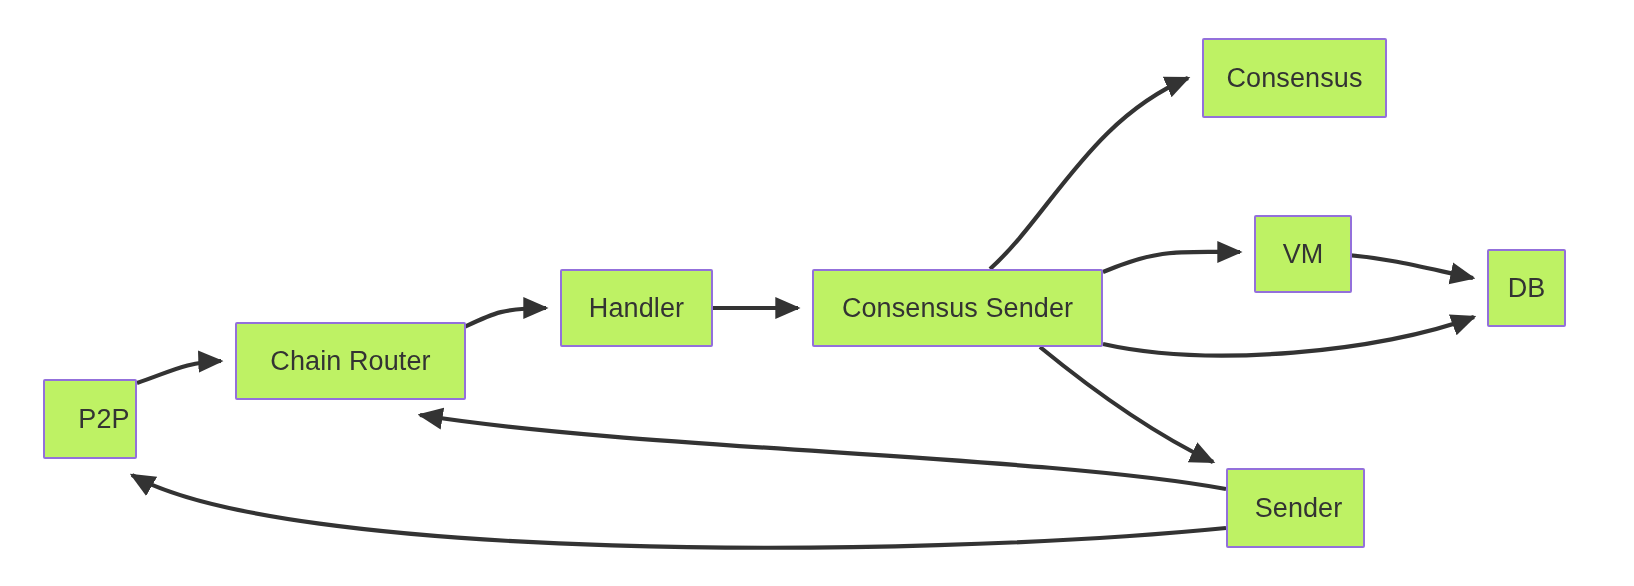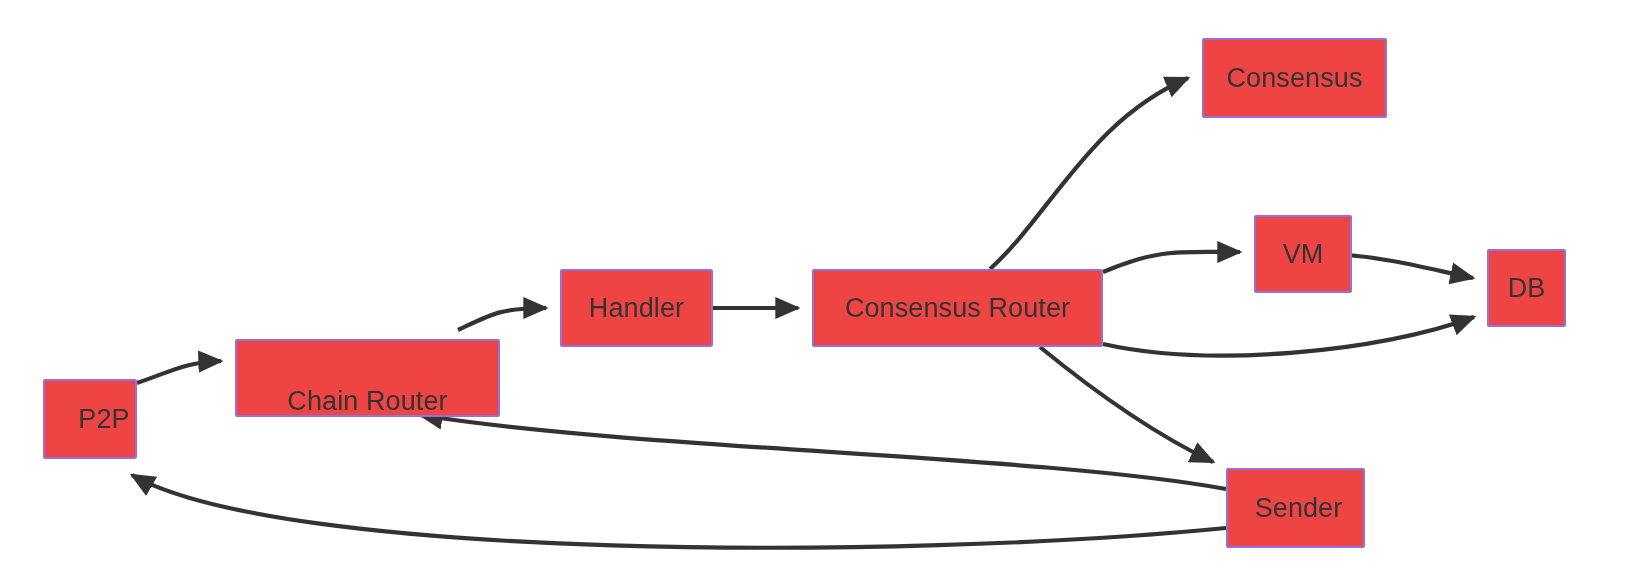--- a/index.html
+++ b/index.html
@@ -24,21 +24,21 @@
   }
   .edge-path {
     fill: none;
     stroke: #333333;
     stroke-width: 4.2;
     stroke-linecap: butt;
   }
   .node {
     position: absolute;
     box-sizing: border-box;
-    background: #ef4444;
+    background: #bef264;
     border: 2px solid #9370db;
     border-radius: 2px;
     display: flex;
     align-items: center;
     justify-content: center;
     z-index: 5;
   }
   .node-label {
     color: #333333;
     font-size: 27px;
@@ -77,30 +77,30 @@
 
     <path class="edge-path" d="M 1226,489 C 1040,455 640,450 420,415" marker-end="url(#arrowhead)"></path>
 
     <path class="edge-path" d="M 1226,528 C 900,560 280,560 132,475" marker-end="url(#arrowhead)"></path>
   </svg>
 
   <div class="node" style="left:43px; top:379px; width:94px; height:80px;padding-left:28px;">
     <span class="node-label">P2P</span>
   </div>
 
-  <div class="node" style="left:235px; top:339px; width:265px; height:78px;align-items:flex-end;">
+  <div class="node" style="left:235px; top:322px; width:231px; height:78px;">
     <span class="node-label">Chain Router</span>
   </div>
 
   <div class="node" style="left:560px; top:269px; width:153px; height:78px;">
     <span class="node-label">Handler</span>
   </div>
 
   <div class="node" style="left:812px; top:269px; width:291px; height:78px;">
-    <span class="node-label">Consensus Router</span>
+    <span class="node-label">Consensus Sender</span>
   </div>
 
   <div class="node" style="left:1202px; top:38px; width:185px; height:80px;">
     <span class="node-label">Consensus</span>
   </div>
 
   <div class="node" style="left:1254px; top:215px; width:98px; height:78px;">
     <span class="node-label">VM</span>
   </div>
 

